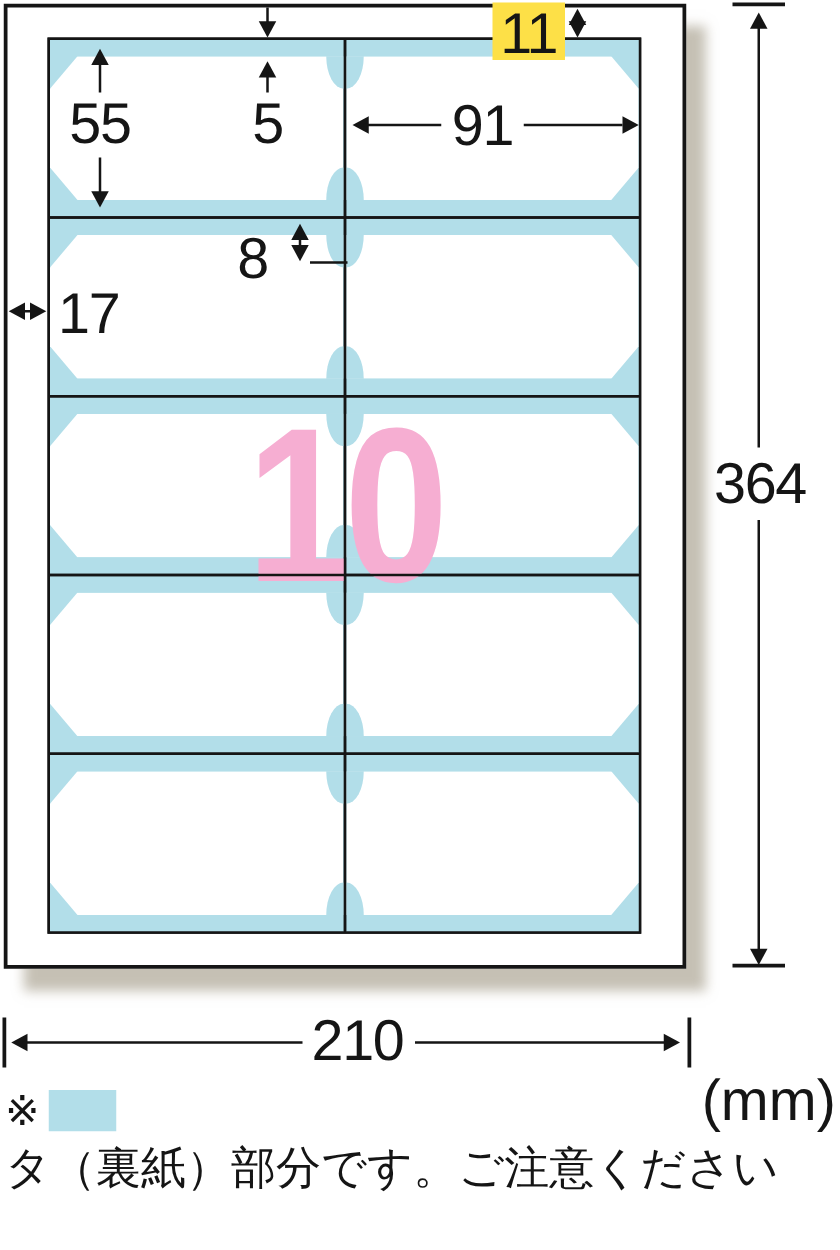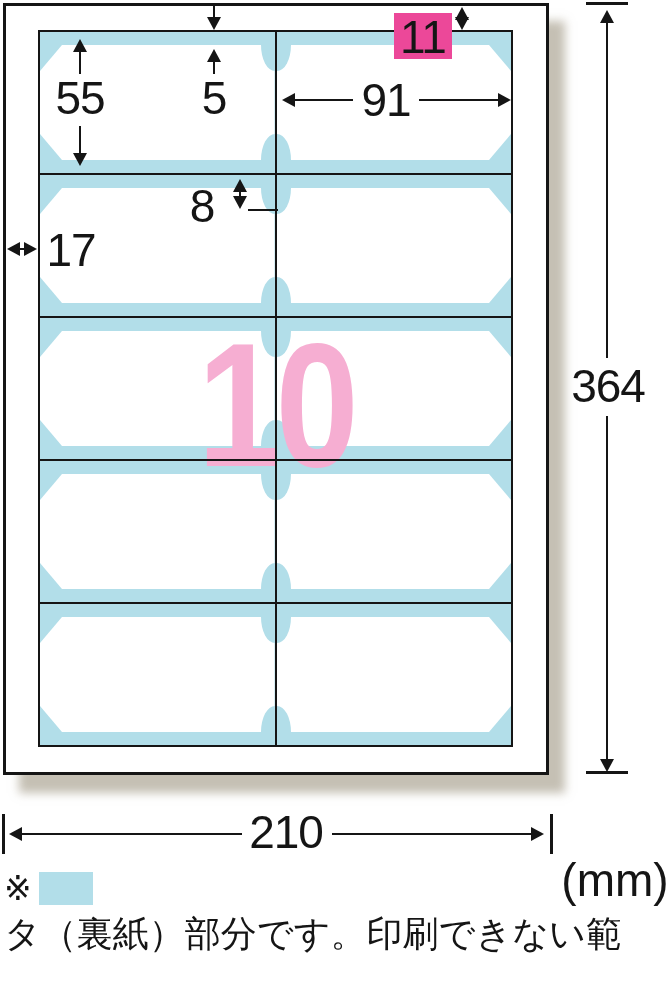--- a/index.html
+++ b/index.html
@@ -30,21 +30,21 @@
     letter-spacing:-6px;transform:scaleX(.85);}
   
   .dline{position:absolute;background:var(--ink);z-index:10;}
   .tri{position:absolute;width:0;height:0;border-style:solid;border-color:transparent;z-index:10;}
   .tu{border-left-width:7px;border-right-width:7px;border-bottom:13px solid var(--ink);}
   .td{border-left-width:7px;border-right-width:7px;border-top:13px solid var(--ink);}
   .tl{border-top-width:7px;border-bottom-width:7px;border-right:13px solid var(--ink);}
   .tr{border-top-width:7px;border-bottom-width:7px;border-left:13px solid var(--ink);}
   .dim{position:absolute;font-size:46px;line-height:1.08;text-align:center;
     letter-spacing:-1px;z-index:11;}
-  .wbg{background:#ec4899;margin-top:11px;}
+  .wbg{background:#fde047;}
   
   #note{left:4px;top:866px;width:620px;font-size:36px;line-height:45px;z-index:11;}
   #note .l1{display:flex;align-items:center;gap:7px;}
   #note .mark{font-size:33px;}
   #note .swatch{display:inline-block;width:54px;height:33px;background:var(--blue);}
 </style>
 </head>
 <body>
 
 <div id="sheet" class="abs">
@@ -160,14 +160,14 @@
 <div class="dline" style="left:332px;top:833px;width:200px;height:2px;"></div>
 <div class="tri tr" style="left:531px;top:827px;"></div>
 <div class="dline" style="left:550px;top:814px;width:3px;height:40px;"></div>
 <div class="dim" style="left:560px;top:808px;width:110px;letter-spacing:0;margin-top:48px;">(mm)</div>
 
 <div id="note" class="abs">
   <div class="l1">
     <span class="mark">※</span>
     <span class="swatch"></span>
   </div>
-  <div>タ（裏紙）部分です。印刷できない範</div>
+  <div>タ（裏紙）部分です。ご注意ください</div>
 </div>
 
 </body></html>

